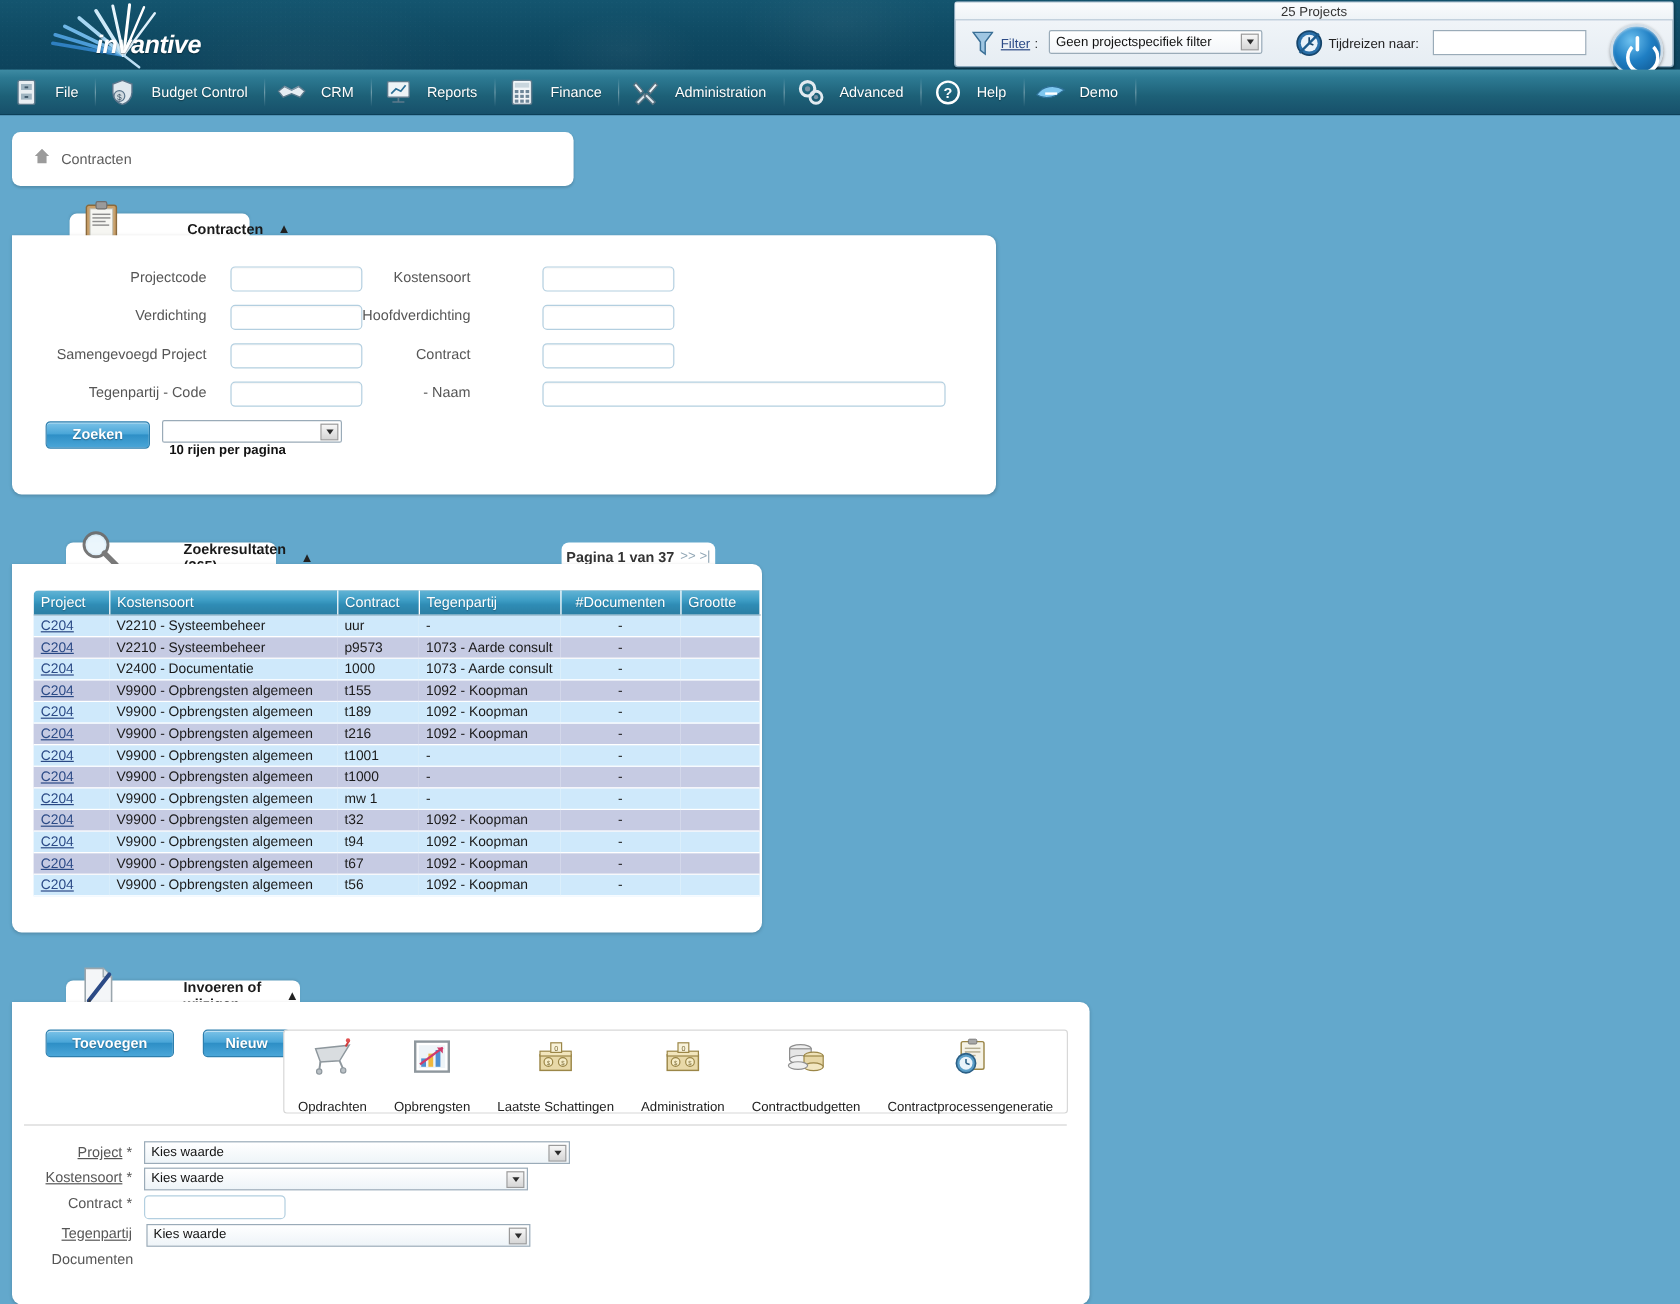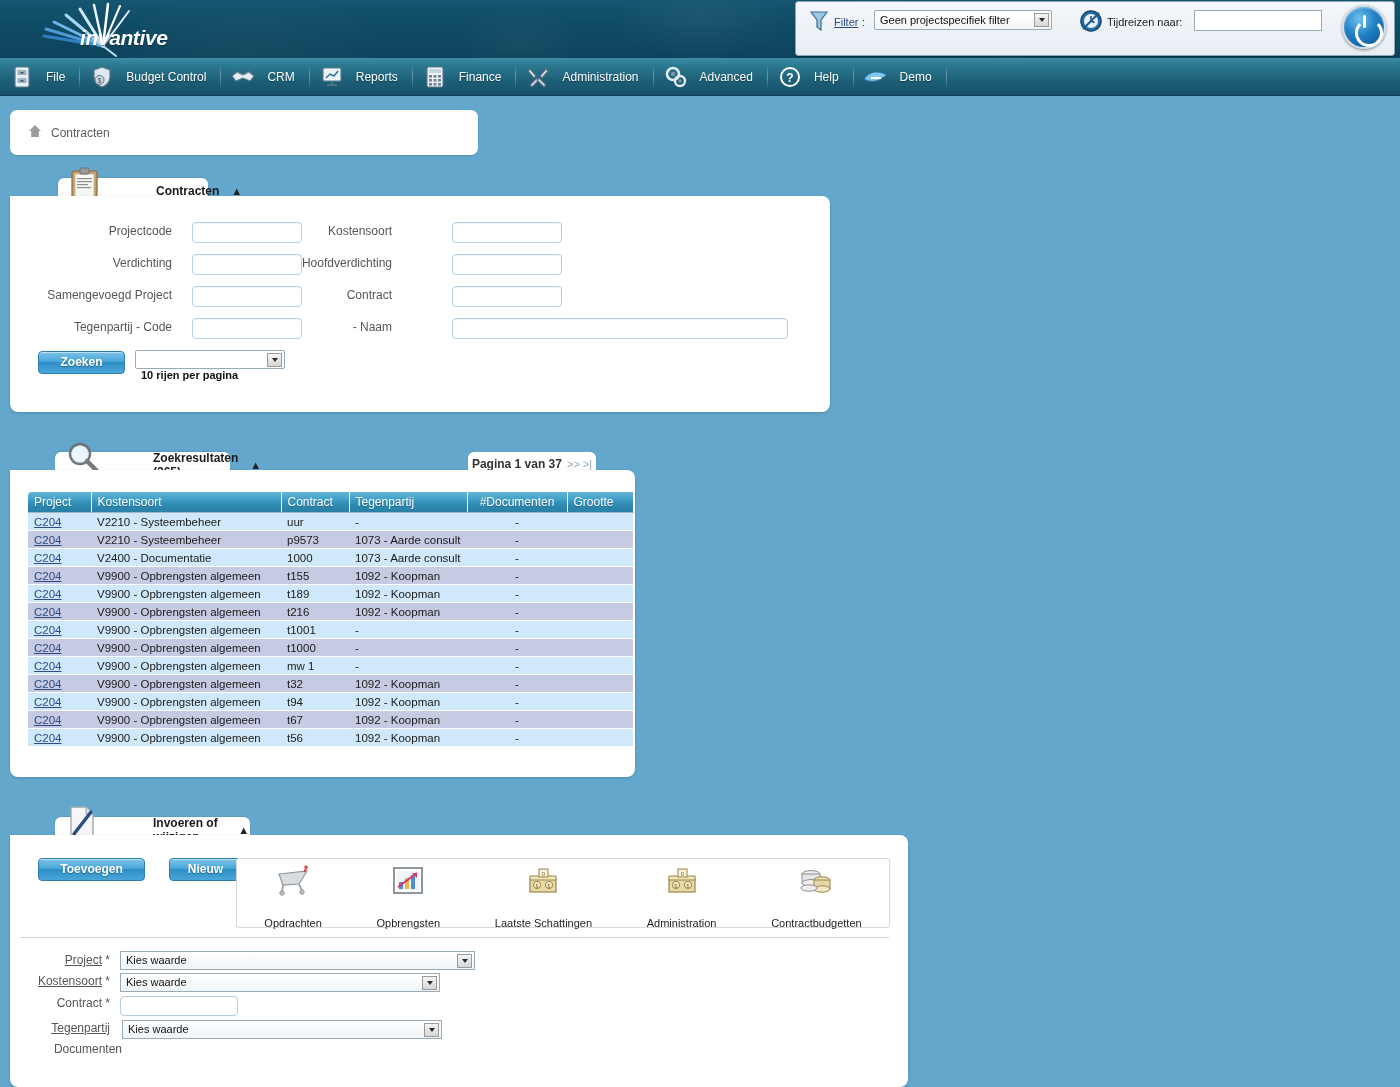--- a/index.html
+++ b/index.html
@@ -241,20 +241,21 @@
         <line x1="75" y1="44" x2="92" y2="4" stroke="#ffffff" stroke-width="2"></line>
         <line x1="75" y1="44" x2="101" y2="9" stroke="#dff0fb" stroke-width="2"></line>
         <line x1="75" y1="44" x2="88" y2="54" stroke="#bcdff4" stroke-width="2"></line>
       </g>
     </svg>
     <span class="logo-text">invantive</span>
   </div>
 </div>
 
 <div id="filterbox">
+  <div id="filter-title">25 Projects</div>
   <div id="filter-row">
     <svg class="funnel-icon" width="18" height="22" viewBox="0 0 18 22">
       <path d="M1 2 H17 L11 10 V20 L7 17 V10 Z" fill="#9fc6e2" stroke="#3a6f96" stroke-width="1.2"></path>
     </svg>
     <span class="filter-label">Filter</span>
     <span class="filter-colon">:</span>
 
     <div class="sel-wrap" id="filter-select">
       <span class="sel-text">Geen projectspecifiek filter</span>
       <span class="sel-arrow">
@@ -653,20 +654,36 @@
       <ellipse cx="14" cy="9" rx="9" ry="3.4" fill="#f0f0f0" stroke="#8e8e8e" stroke-width="1"></ellipse>
       <rect x="5" y="9" width="18" height="9" fill="#e6e6e6" stroke="#8e8e8e" stroke-width="1"></rect>
       <ellipse cx="14" cy="18" rx="9" ry="3.4" fill="#f2f2f2" stroke="#8e8e8e" stroke-width="1"></ellipse>
       <ellipse cx="25" cy="15" rx="8" ry="3.2" fill="#efe2b8" stroke="#9b8647" stroke-width="1"></ellipse>
       <rect x="17" y="15" width="16" height="9" fill="#e7d7a6" stroke="#9b8647" stroke-width="1"></rect>
       <ellipse cx="25" cy="24" rx="8" ry="3.2" fill="#f2e7c2" stroke="#9b8647" stroke-width="1"></ellipse>
       <ellipse cx="12" cy="23" rx="8" ry="3.2" fill="#efefef" stroke="#8e8e8e" stroke-width="1"></ellipse>
     </svg>
     <span class="si-label">Contractbudgetten</span>
   </div>
+  <div class="strip-item">
+    <svg width="38" height="32" viewBox="0 0 38 32">
+      <rect x="11" y="3" width="19" height="23" rx="1.5" fill="#f5f2e6" stroke="#9b8647" stroke-width="1.2"></rect>
+      <rect x="17" y="1" width="7" height="4" rx="1" fill="#a8a8a8" stroke="#777" stroke-width=".8"></rect>
+      <g fill="#b5ad92">
+          <rect x="14" y="8" width="13" height="1.2"></rect>
+          <rect x="14" y="11" width="13" height="1.2"></rect>
+          <rect x="14" y="14" width="9" height="1.2"></rect>
+        </g>
+      <circle cx="15" cy="21" r="8" fill="#5a9ec8" stroke="#2b5f85" stroke-width="1.4"></circle>
+      <circle cx="15" cy="21" r="5.4" fill="#e9f3fa"></circle>
+      <line x1="15" y1="21" x2="15" y2="17.5" stroke="#2b5f85" stroke-width="1.3"></line>
+      <line x1="15" y1="21" x2="18" y2="22" stroke="#2b5f85" stroke-width="1.3"></line>
+    </svg>
+    <span class="si-label">Contractprocessengeneratie</span>
+  </div>
 </div>
 
 <div id="entry-divider"></div>
 
 <span class="ent-label" style="left:0px; top:953px; width:110px;"><u>Project</u> <span class="ent-star">*</span></span>
 <div class="ent-select" style="left:120px; top:951px; width:355px;">
   <span class="sel-text">Kies waarde</span>
   <span class="sel-arrow">
       <i></i>
     </span>
@@ -684,13 +701,13 @@
 <input id="ent-contract-input" type="text" value="" style="">
 
 <span class="ent-label" style="left:0px; top:1021px; width:110px;"><u>Tegenpartij</u></span>
 <div class="ent-select" style="left:122px; top:1020px; width:320px;">
   <span class="sel-text">Kies waarde</span>
   <span class="sel-arrow">
       <i></i>
     </span>
 </div>
 
-<span class="ent-label" style="left:12px; top:1042px; width:110px;">Documenten</span>
+<span class="ent-label" style="left:1px; top:1042px; width:110px;">Documenten</span>
 
 </body></html>

